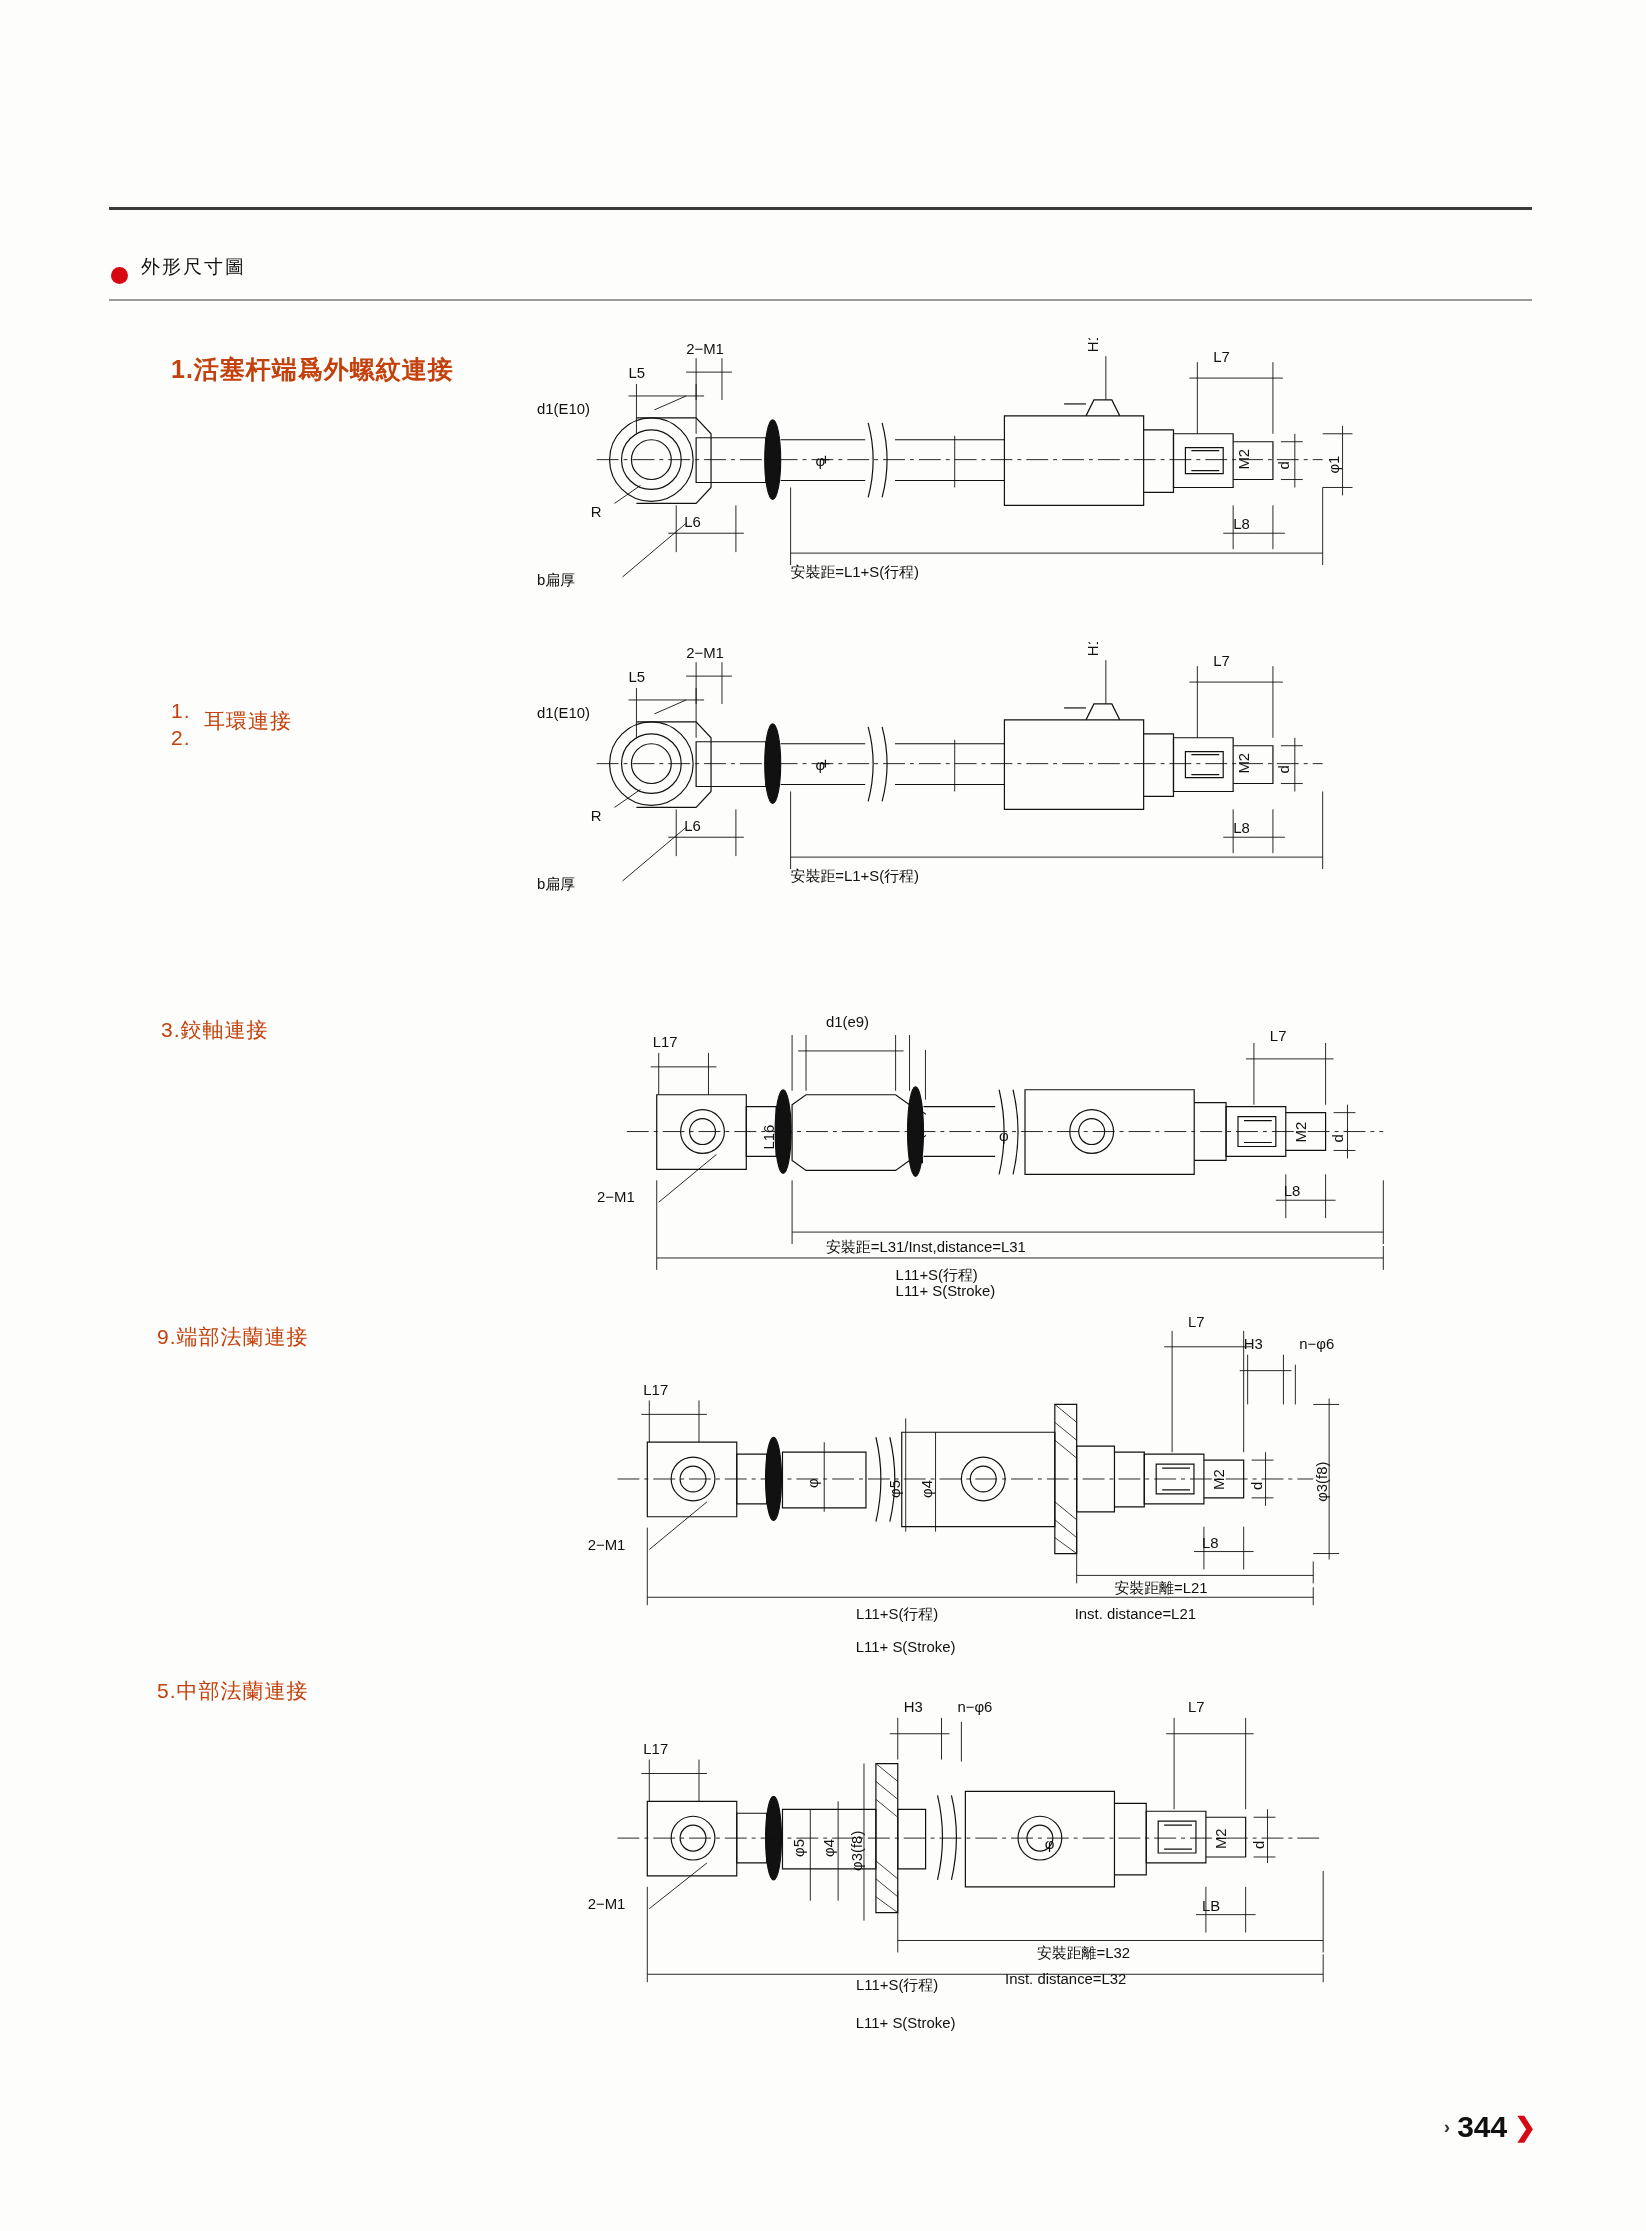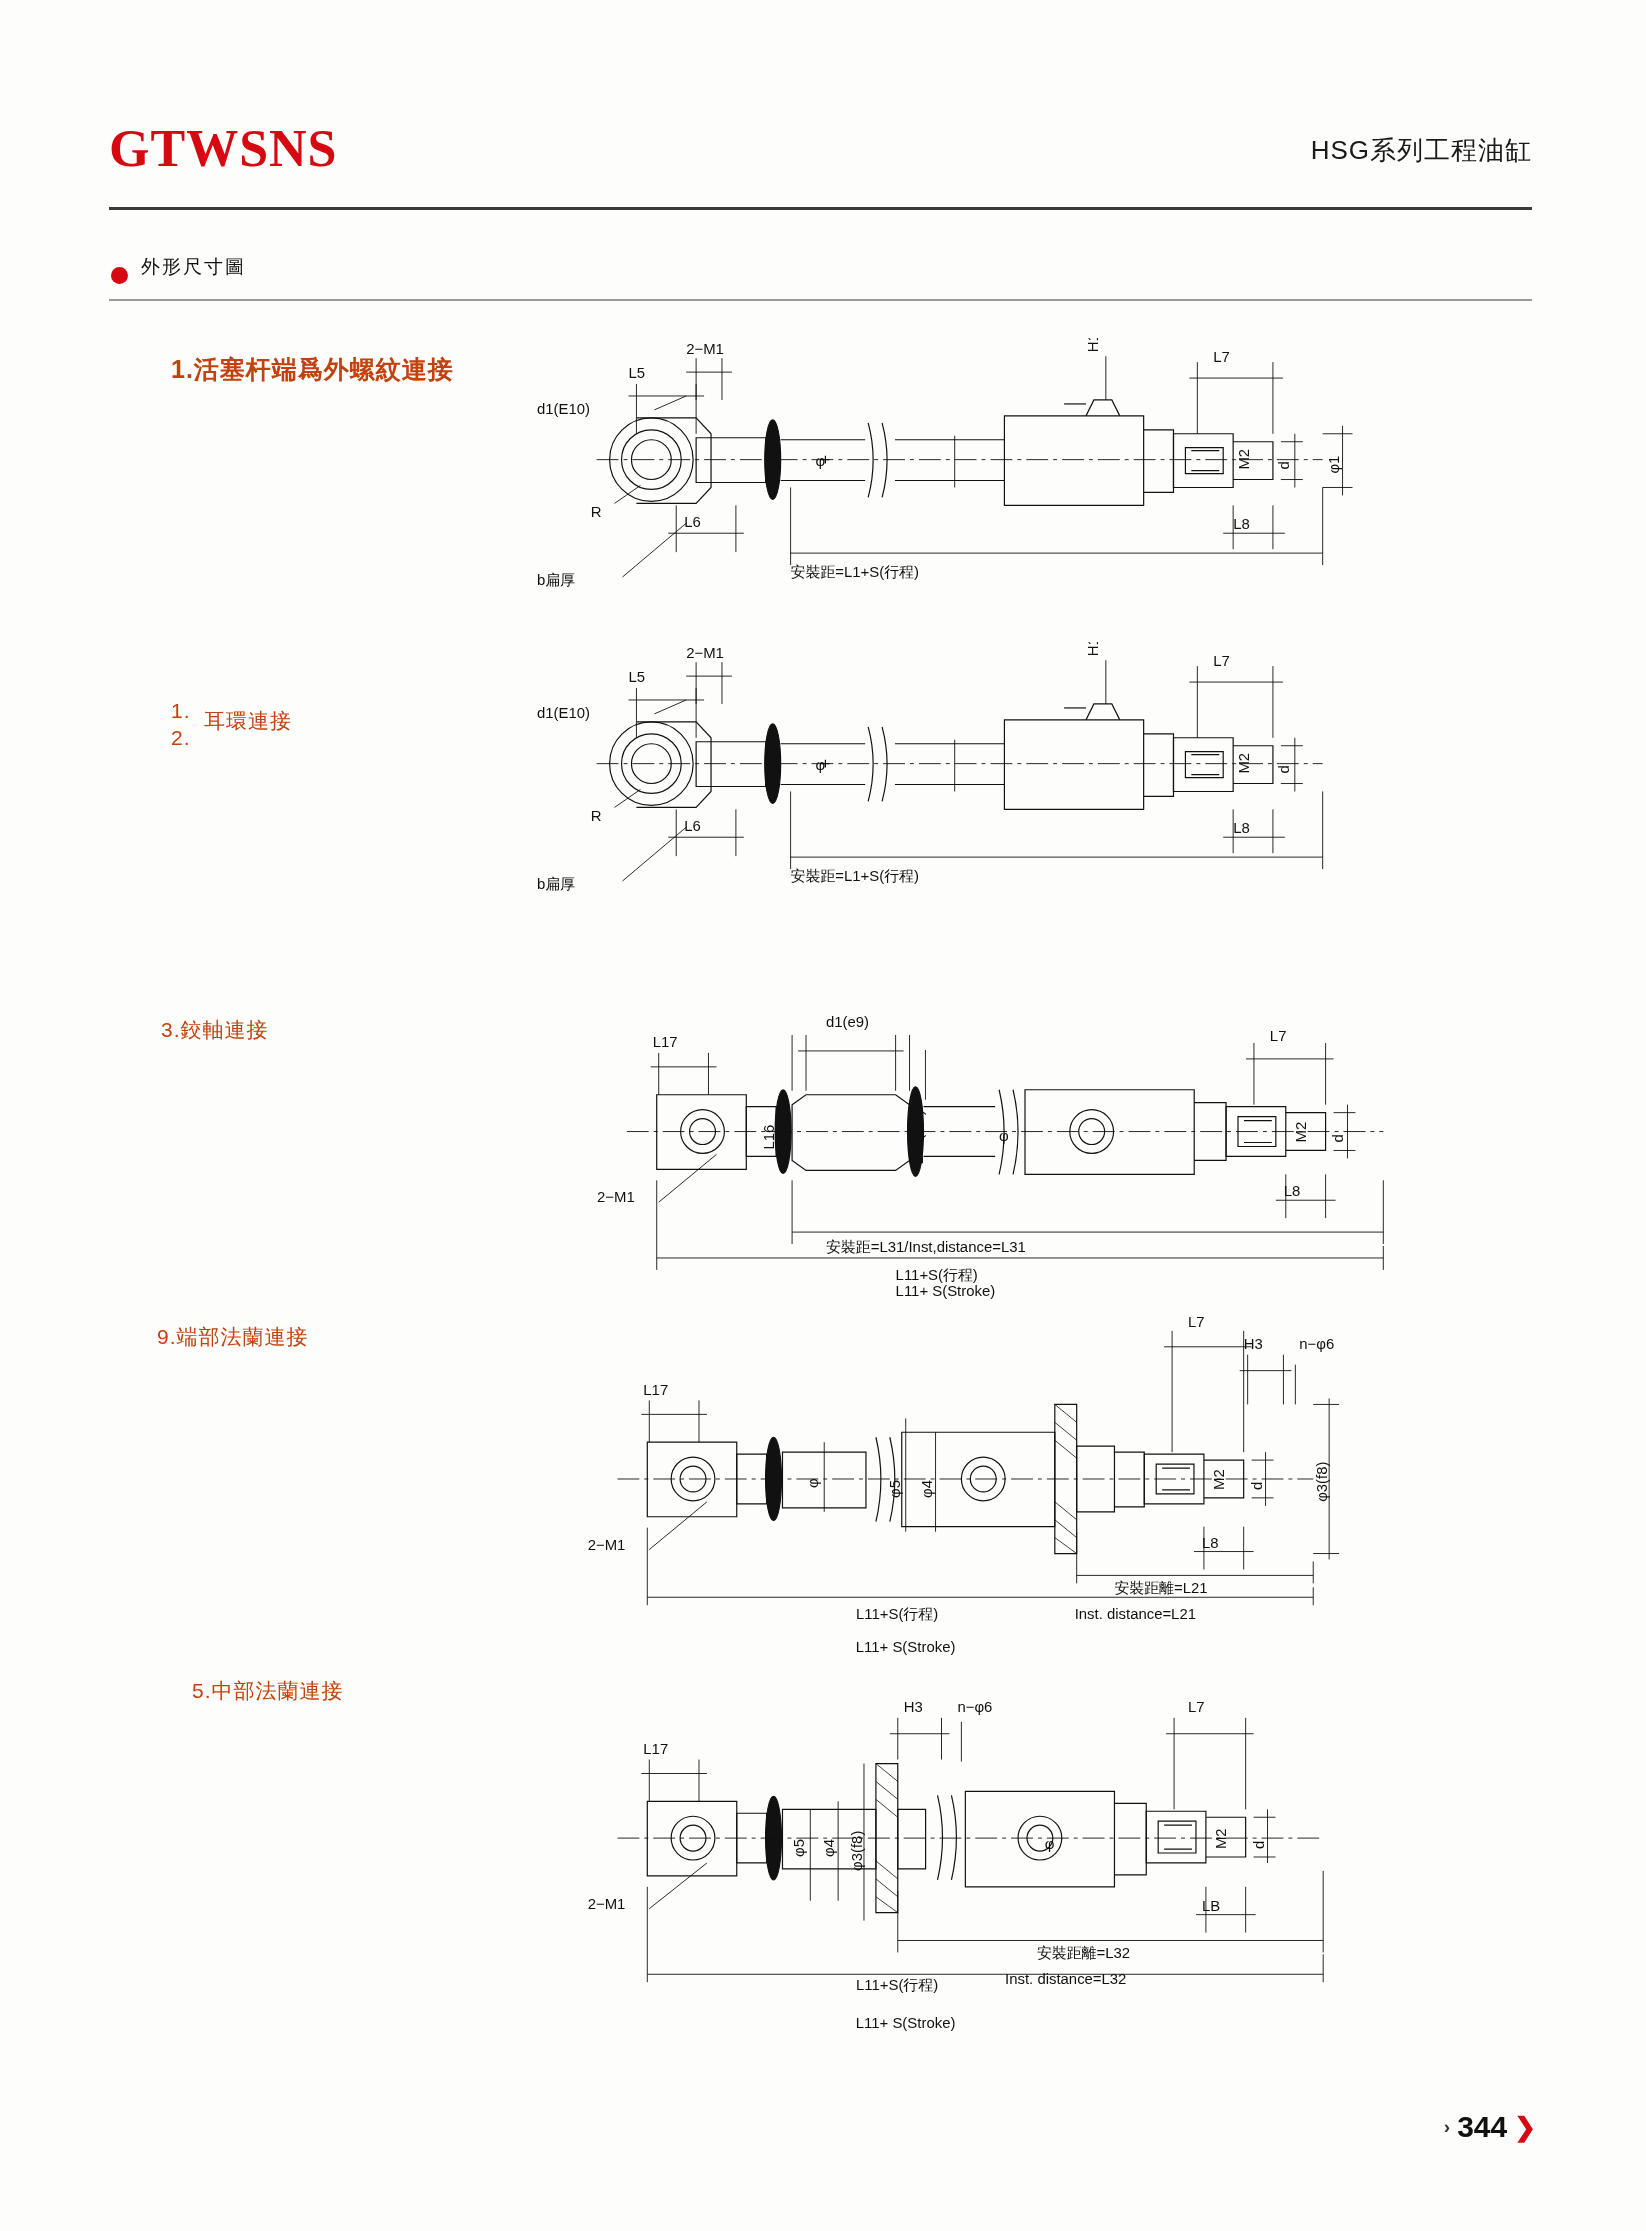--- a/index.html
+++ b/index.html
@@ -53,39 +53,35 @@
   
   .dwg{position:absolute;}
   .dwg svg{display:block;}
   text{font-family:"Liberation Sans",sans-serif;fill:#111;}
 </style>
 </head>
 <body>
 
 <div class="page">
 
-  <div class="header">
-    <div class="brand">GTWSNS</div>
-    <div class="header-right">HSG系列工程油缸</div>
-  </div>
   <div class="header-rule"></div>
 
   <div class="sec-dot"></div>
   <div class="sec-title">外形尺寸圖</div>
   <div class="sec-rule"></div>
 
   <div class="item-label" style="left:171px;top:353px;">1.活塞杆端爲外螺紋連接</div>
 
   <div class="item-label small" style="left:171px;top:699px;">1.</div>
   <div class="item-label small" style="left:171px;top:726px;">2.</div>
   <div class="item-label small" style="left:204px;top:679px;margin-top:28px;">耳環連接</div>
 
   <div class="item-label small" style="left:161px;top:988px;margin-top:28px;">3.鉸軸連接</div>
   <div class="item-label small" style="left:157px;top:1323px;">9.端部法蘭連接</div>
-  <div class="item-label small" style="left:157px;top:1677px;margin-left:35px;">5.中部法蘭連接</div>
+  <div class="item-label small" style="left:157px;top:1677px;">5.中部法蘭連接</div>
 
   <div class="dwg" style="left:537px;top:338px;">
     <svg width="905" height="289" viewBox="0 0 910 290">
       <g stroke="#111" fill="none" stroke-width="1.2">
 
         <circle cx="115" cy="122" r="42"></circle>
         <circle cx="115" cy="122" r="30"></circle>
         <circle cx="115" cy="122" r="20"></circle>
         <path d="M100 80 L160 80 L175 96 L175 150 L160 166 L100 166"></path>
 

